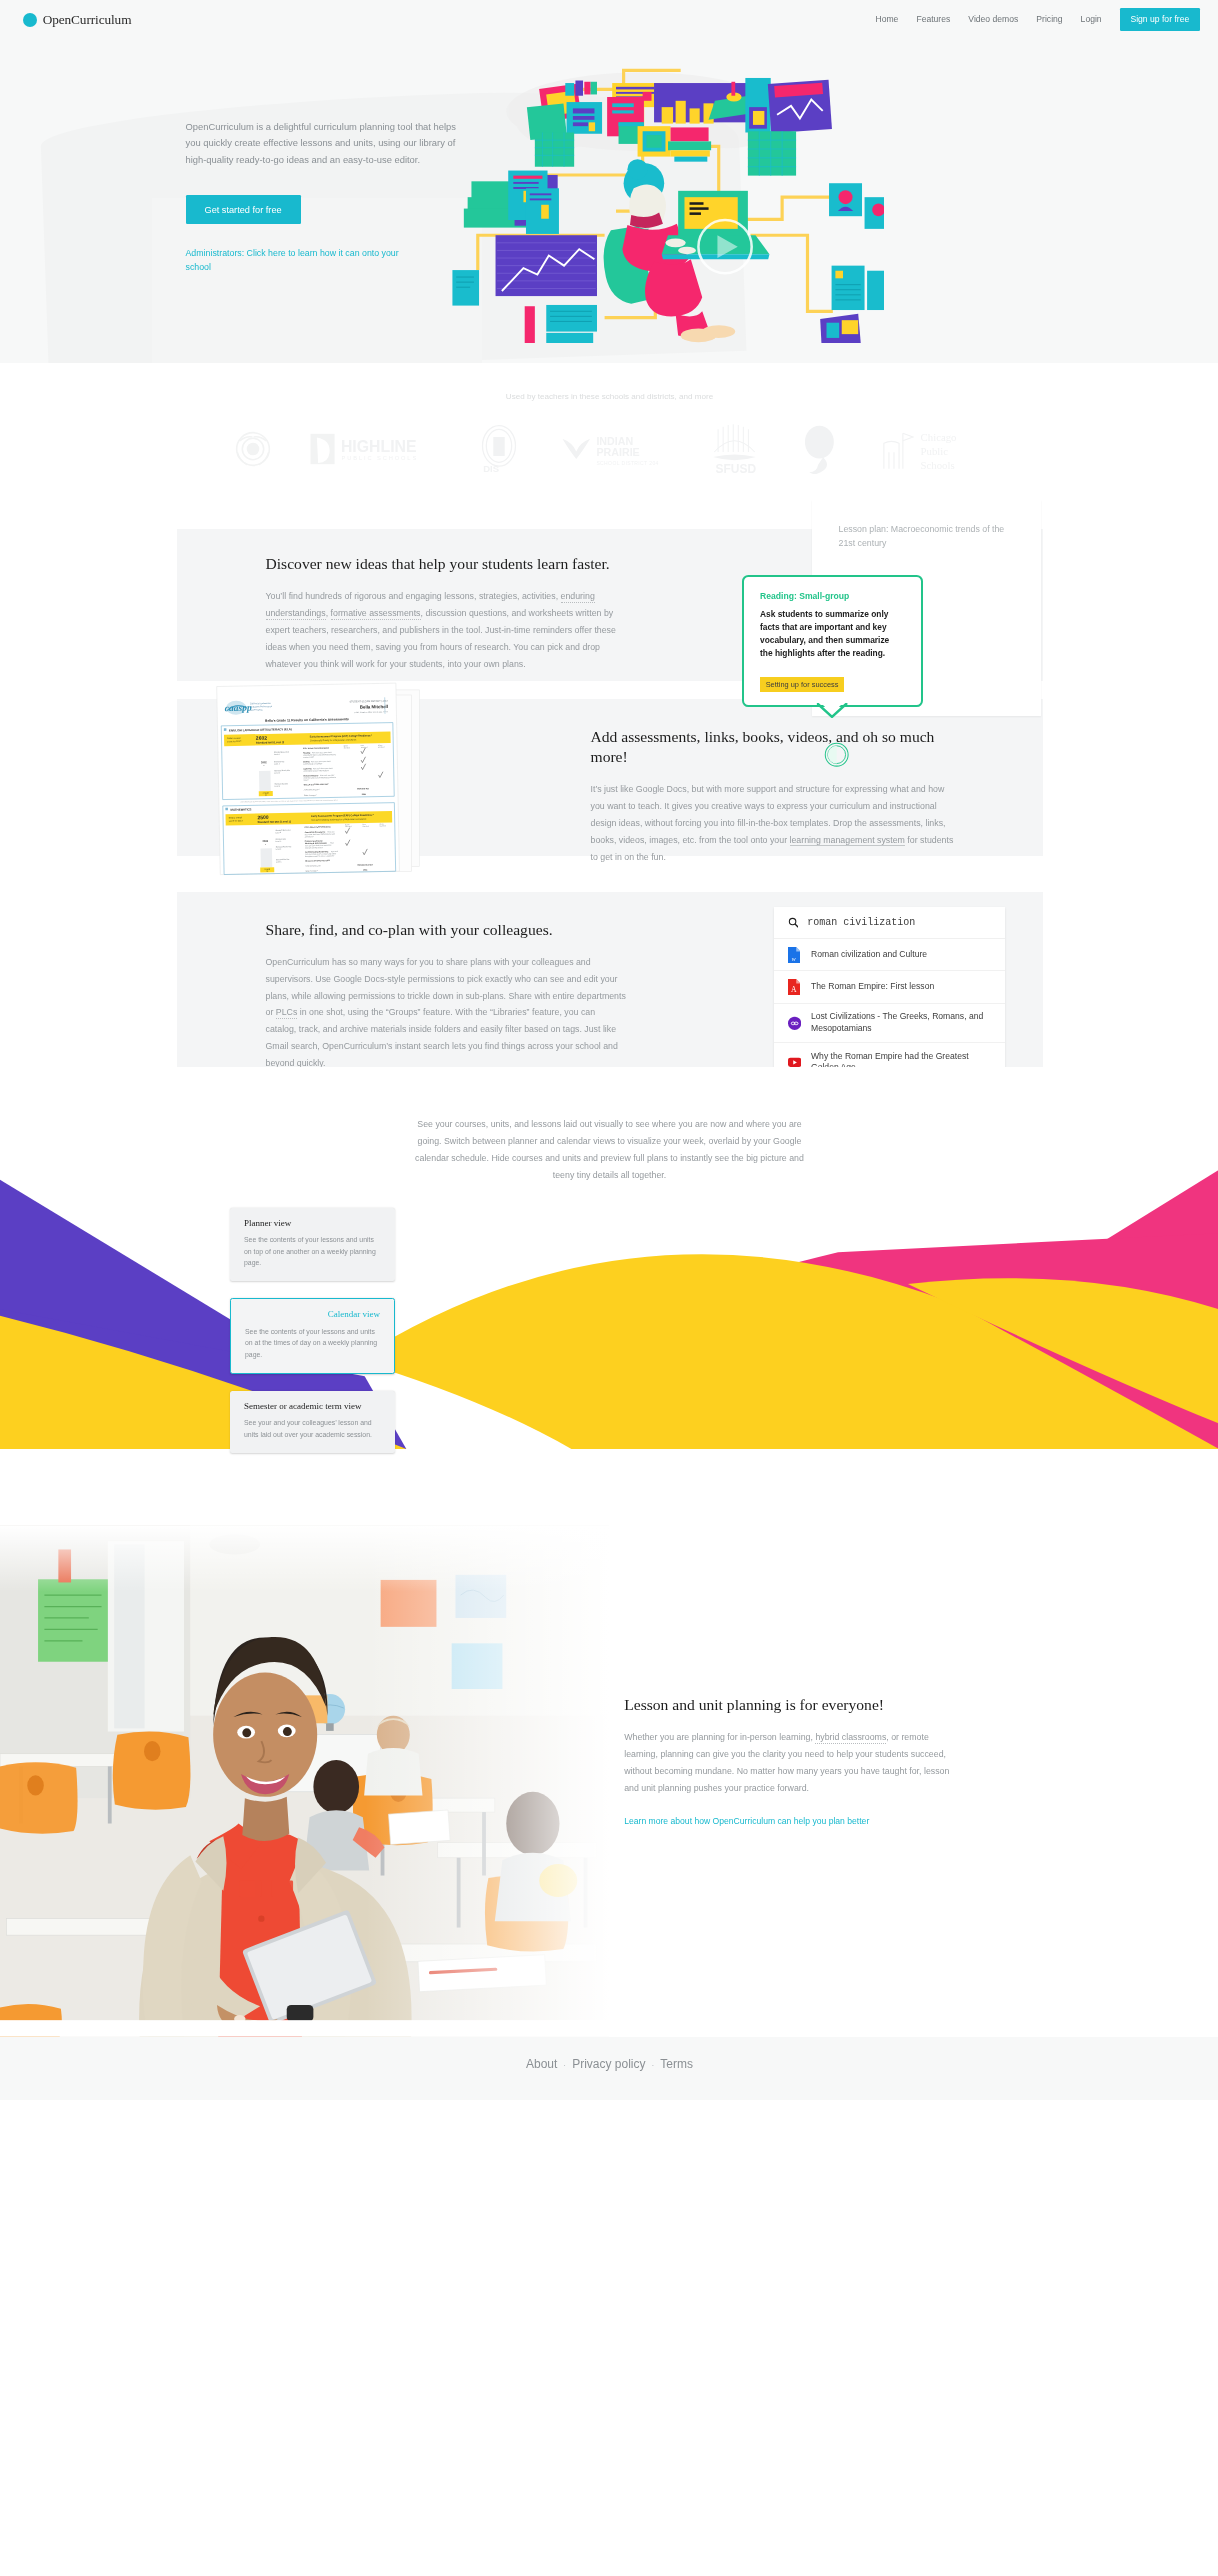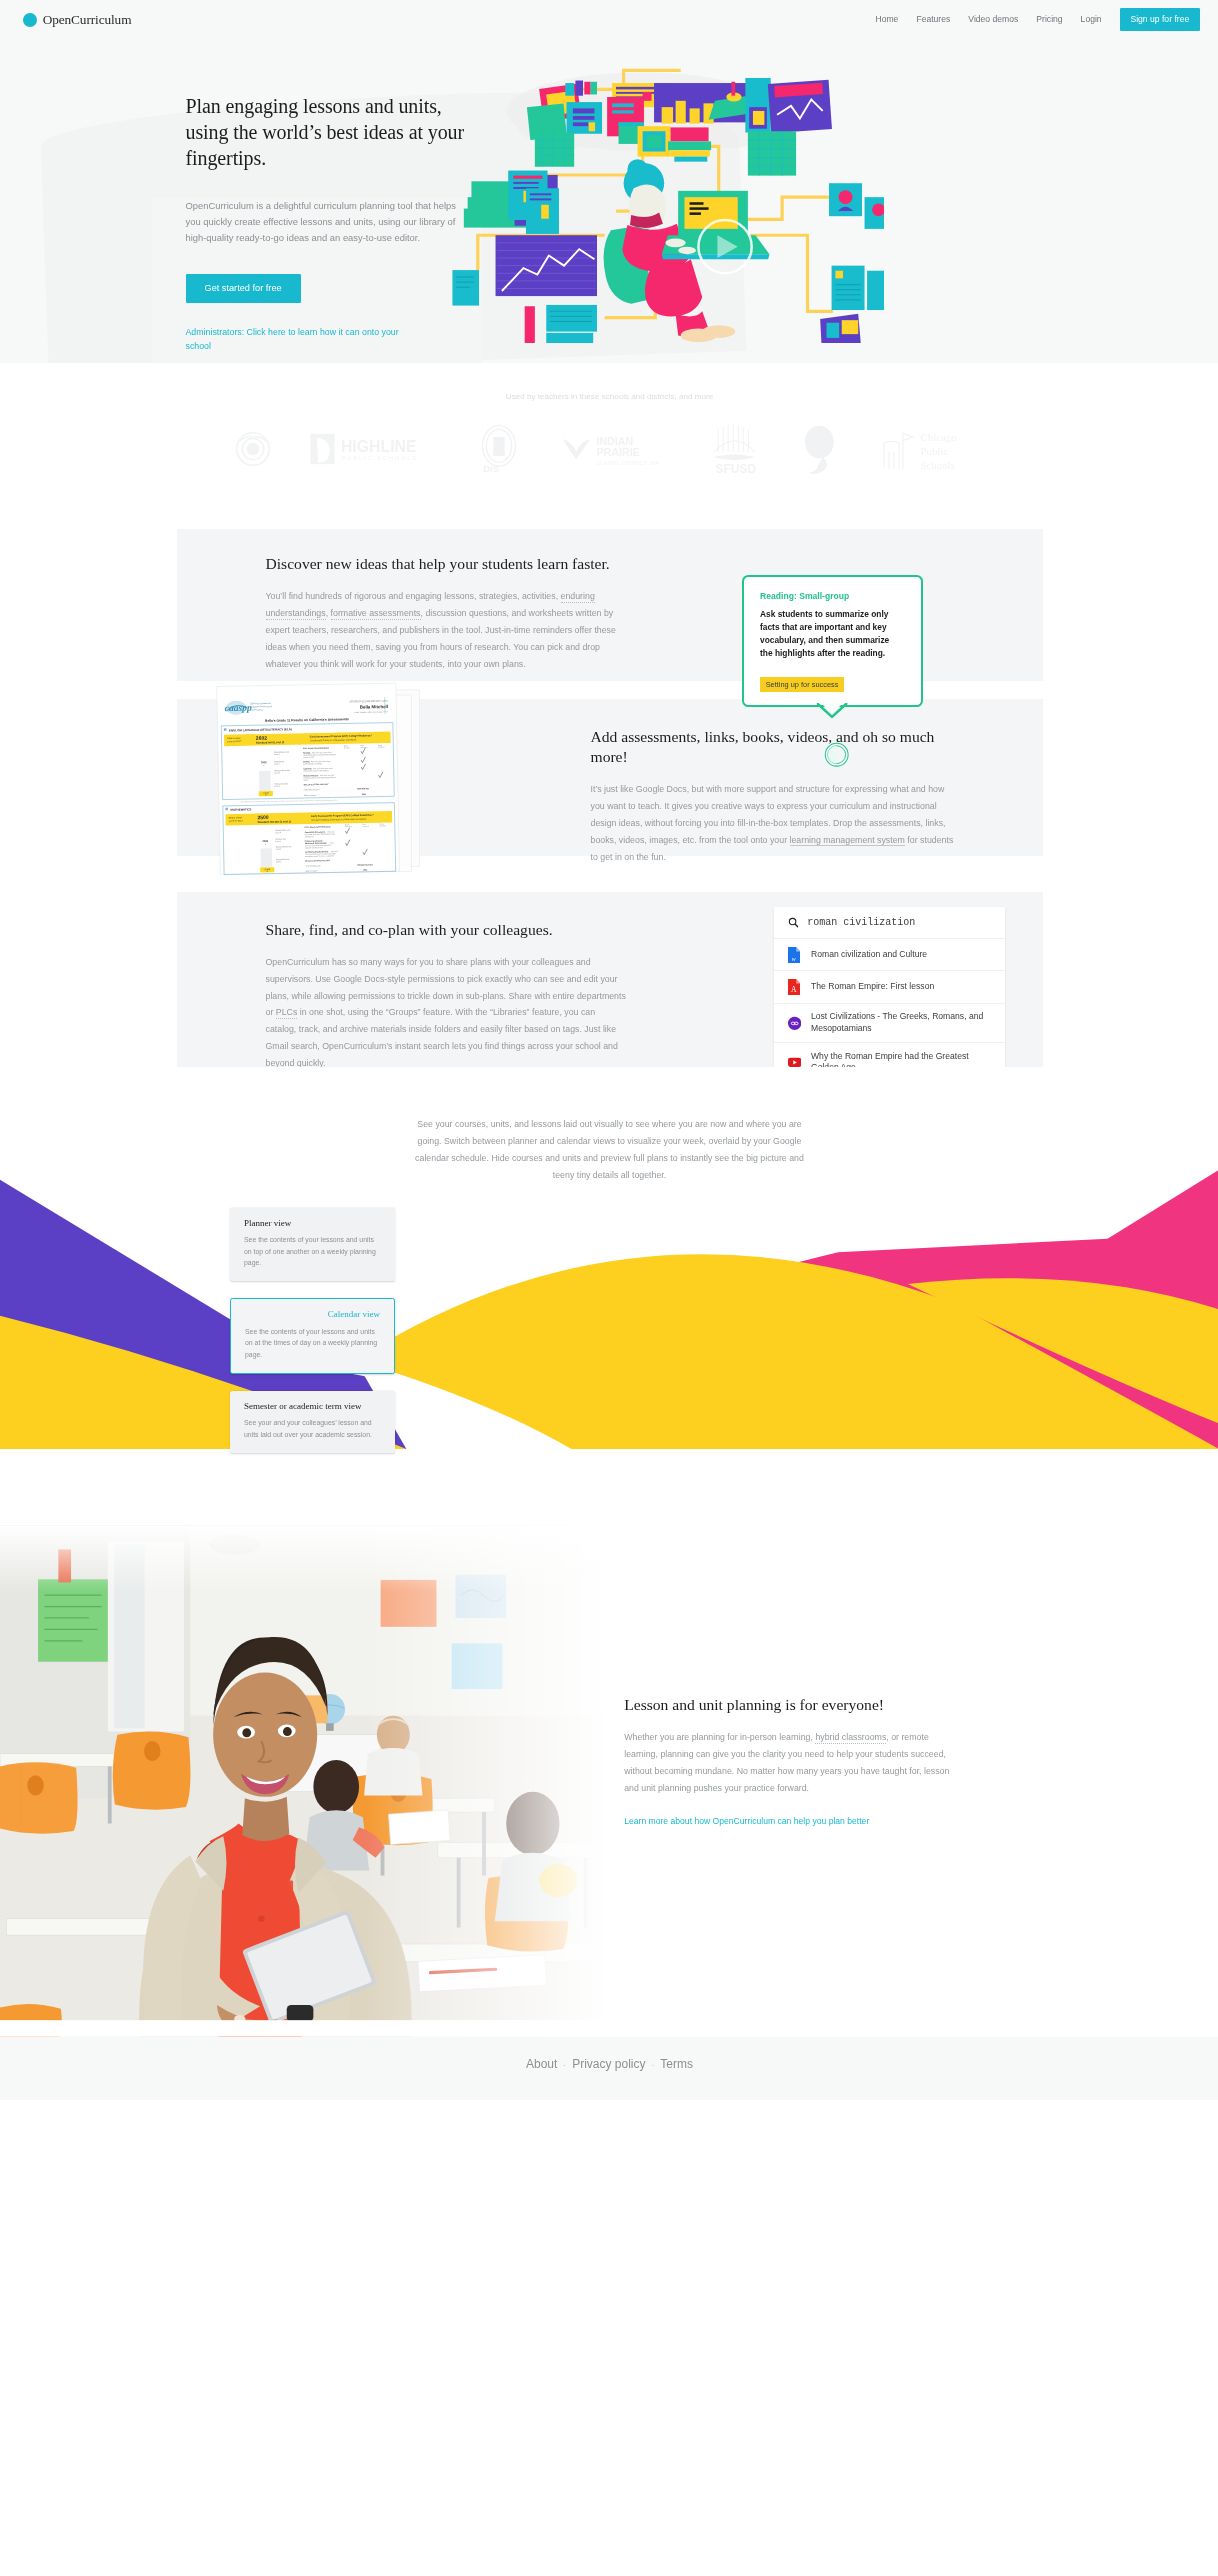--- a/index.html
+++ b/index.html
@@ -253,21 +253,20 @@
     <a href="#">Login</a>
     <a href="#" class="cta">Sign up for free</a>
   </nav>
 </header>
 
 <section class="hero">
   <div class="hero-blob"></div>
   <div class="hero-blob2"></div>
   <div class="hero-inner">
     <div class="hero-copy">
-      <h1 class="hero-h1">Plan engaging lessons and units, using the world’s best ideas at your fingertips.</h1>
       <p class="hero-p">OpenCurriculum is a delightful curriculum planning tool that helps you quickly create effective lessons and units, using our library of high-quality ready-to-go ideas and an easy-to-use editor.</p>
       <button class="btn-primary">Get started for free</button>
       <a class="hero-admin-link" href="#">Administrators: Click here to learn how it can onto your school</a>
     </div>
     <div class="hero-art">
       <svg width="432" height="298" viewBox="0 0 680 470">
         <g opacity="0.55" fill="#ededed">
           <ellipse cx="300" cy="105" rx="215" ry="62"></ellipse>
           <ellipse cx="180" cy="120" rx="80" ry="42"></ellipse>
           <ellipse cx="430" cy="118" rx="95" ry="45"></ellipse>
@@ -497,20 +496,25 @@
 <section class="band sec-discover" style="padding-top:15.2px;">
   <div class="disc-wrap" style="height:164px;">
     <div class="disc-panel"></div>
     <div class="disc-copy">
       <h2 class="sec-title">Discover new ideas that help your students learn faster.</h2>
       <p class="sec-body">
         <span>You’ll find hundreds of rigorous and engaging lessons, strategies, activities, </span><span class="dotted">enduring understandings</span><span>, </span><span class="dotted">formative assessments</span><span>, discussion questions, and worksheets written by expert teachers, researchers, and publishers in the tool. Just-in-time reminders offer these ideas when you need them, saving you from hours of research. You can pick and drop whatever you think will work for your students, into your own plans.</span>
       </p>
     </div>
 
+    <div class="lesson-card">
+      <div class="lc-title">Lesson plan: Macroeconomic trends of the 21st century</div>
+      <div class="lc-line">Objectives</div>
+      <div class="lc-line">Instruction</div>
+    </div>
 
     <div class="tooltip">
       <div class="tt-kicker">Reading: Small-group</div>
       <div class="tt-body">Ask students to summarize only facts that are important and key vocabulary, and then summarize the highlights after the reading.</div>
       <span class="tt-chip">Setting up for success</span>
       <svg class="tt-tail" width="30.5" height="15.2" viewBox="0 0 48 24">
         <path d="M0 0 L24 22 L48 0" fill="none" stroke="#22c48a" stroke-width="4" stroke-linejoin="round"></path>
         <path d="M4 -2 L24 16 L44 -2 Z" fill="#fff"></path>
       </svg>
     </div>

